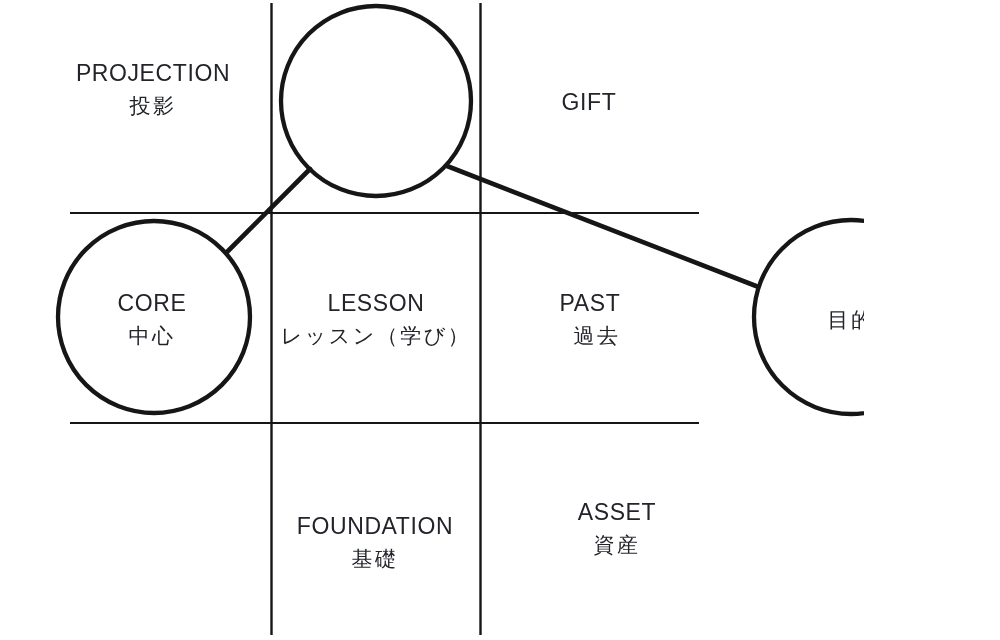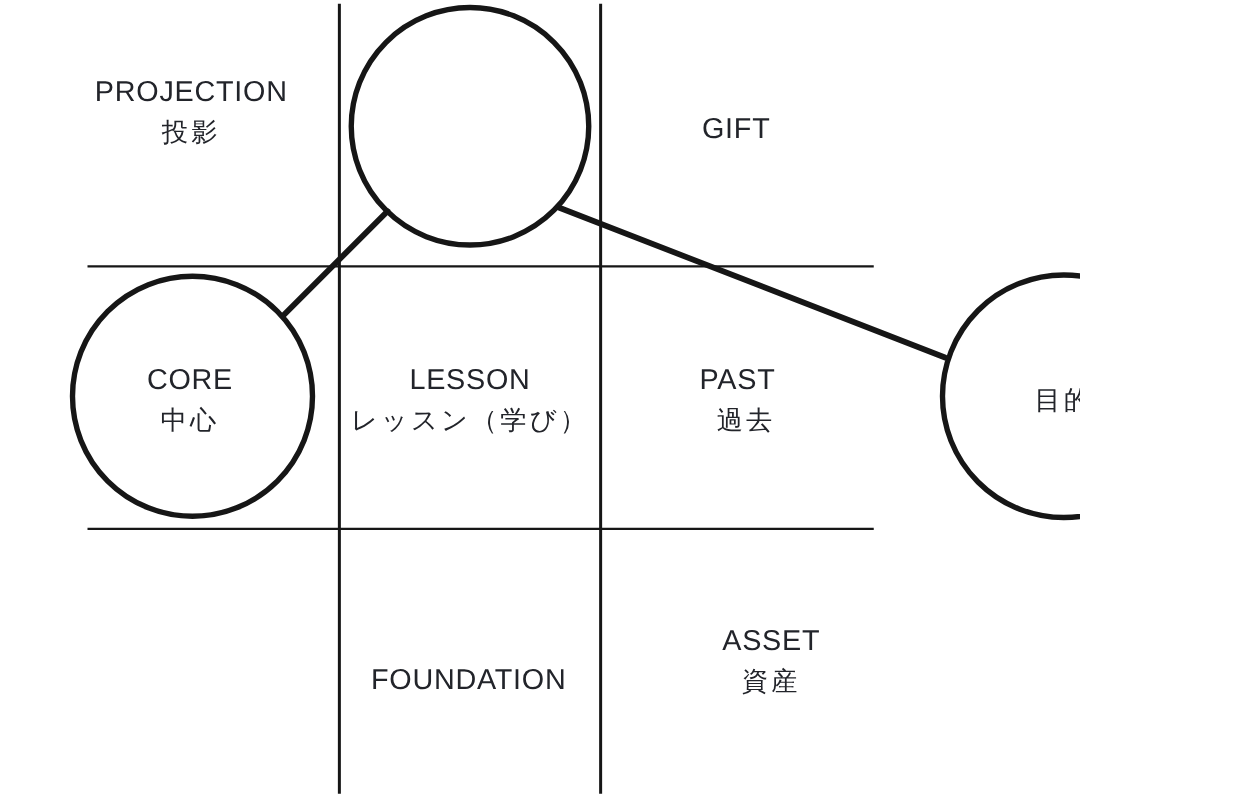--- a/index.html
+++ b/index.html
@@ -98,19 +98,20 @@
   <div class="cell-label" style="left:590px; top:320px;text-align:right;">
     <div class="en">PAST</div>
     <div class="ja">過去</div>
   </div>
   <div class="cell-label" style="left:851px; top:320px;">
     <div class="ja">目的</div>
   </div>
 
   <div class="cell-label" style="left:375px; top:543px;">
     <div class="en">FOUNDATION</div>
+    <div class="ja">基礎</div>
   </div>
   <div class="cell-label" style="left:617px; top:529px;">
     <div class="en">ASSET</div>
     <div class="ja">資産</div>
   </div>
 
 </div>
 
 </body></html>

